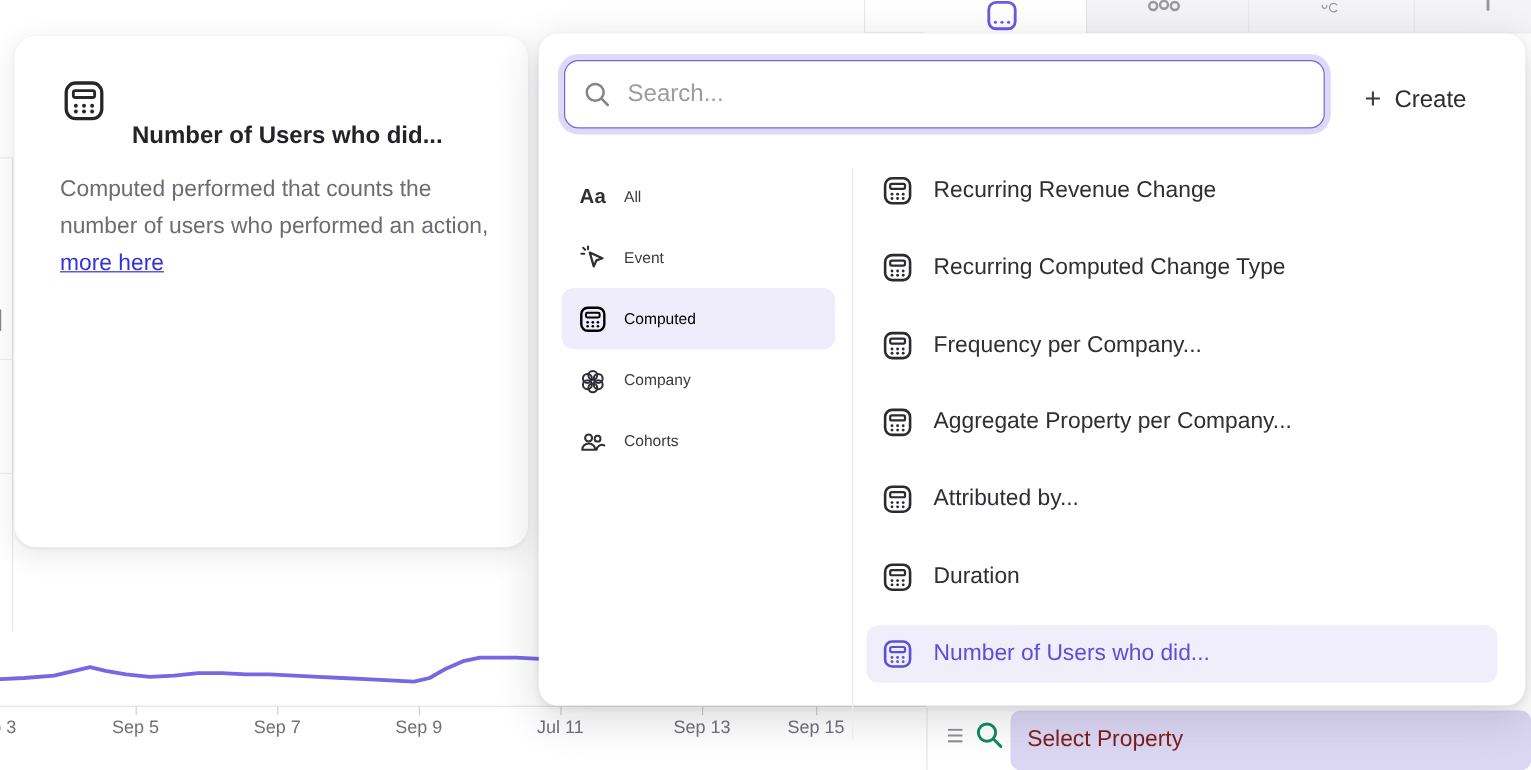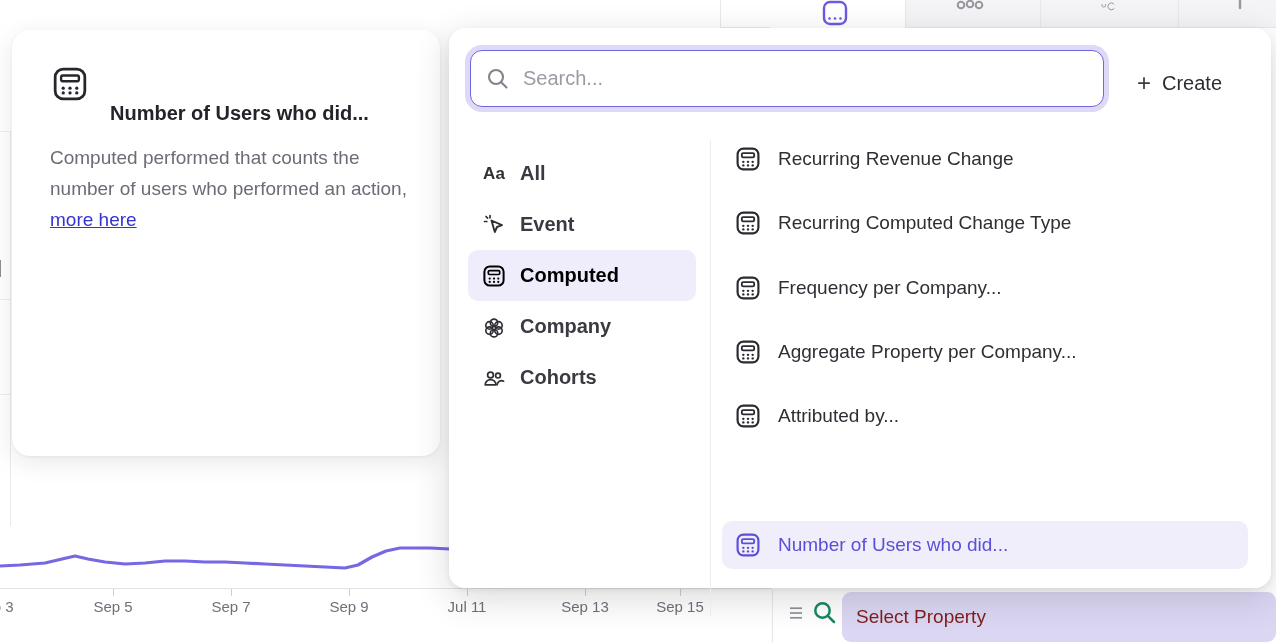--- a/index.html
+++ b/index.html
@@ -48,25 +48,25 @@
   .search-wrap { position:absolute; left:21px; top:22px; width:634px; height:57px; background:#fff;
     border:1.6px solid #7066de; border-radius:12px; box-shadow:0 0 0 5px #ddd9f6;
     display:flex; align-items:center; padding:0 15px; gap:13px; }
   .search-wrap input { border:none; outline:none; flex:1; font-size:20px; color:#33333a;
     font-family:"Liberation Sans","DejaVu Sans",sans-serif; background:transparent; }
   .search-wrap input::placeholder { color:#9b9ba4; }
   .create-btn { position:absolute; left:688px; top:40px; height:30px; display:flex; align-items:center; gap:11px; cursor:pointer; }
   .create-btn .plus { font-size:24px; font-weight:400; color:#3b3b42; line-height:1; }
   .create-btn .lbl { font-size:20px; font-weight:500; color:#2c2c33; }
 
-  .cat-col { position:absolute; left:19px; top:120px; width:228px; }
+  .cat-col { position:absolute; left:19px; top:110px; width:228px; }
   .cat-row { height:51px; display:flex; align-items:center; padding-left:14px; gap:14px;
     border-radius:10px; color:#3a3a42; cursor:pointer; }
   .cat-row .cic { width:24px; height:24px; display:flex; align-items:center; justify-content:center; color:#2f2f36; }
-  .cat-row .clbl { font-size:20px; font-weight:700; white-space:nowrap; }
+  .cat-row .clbl { font-size:13px; font-weight:400; white-space:nowrap; }
   .cat-row.selected { background:#efedfb; }
   .cat-row.selected .clbl, .cat-row.selected .cic { color:#000000; }
   .aa { font-size:17px; font-weight:600; letter-spacing:.2px; }
 
   .v-divider { position:absolute; left:261px; top:112px; width:1px; height:476px; background:#ececef; }
 
   .prop-list { position:absolute; left:273px; top:0; width:526px; height:496px; }
   .prop-row { position:absolute; left:0; width:526px; height:48px; display:flex; align-items:center;
     padding-left:13px; gap:17px; border-radius:10px; color:#2b2b31; cursor:pointer; }
   .prop-row .plbl { font-size:19px; font-weight:500; color:#2e2e35; white-space:nowrap; }
@@ -314,20 +314,35 @@
               <circle cx="12" cy="14.6" r="1.1" fill="currentColor"></circle>
               <circle cx="16.3" cy="14.6" r="1.1" fill="currentColor"></circle>
               <circle cx="7.7" cy="17.9" r="1.1" fill="currentColor"></circle>
               <circle cx="12" cy="17.9" r="1.1" fill="currentColor"></circle>
               <circle cx="16.3" cy="17.9" r="1.1" fill="currentColor"></circle>
             </svg>
           </span>
         <span class="plbl">Attributed by...</span>
       </div>
 
+      <div class="prop-row" style="top:429px">
+        <span class="pic">
+            <svg width="26" height="26" viewBox="0 0 24 24">
+              <rect x="2.4" y="2.4" width="19.2" height="19.2" rx="5.4" fill="none" stroke="currentColor" stroke-width="2"></rect>
+              <rect x="6.3" y="6.6" width="11.4" height="3.9" rx="1.2" fill="none" stroke="currentColor" stroke-width="1.7"></rect>
+              <circle cx="7.7" cy="14.6" r="1.1" fill="currentColor"></circle>
+              <circle cx="12" cy="14.6" r="1.1" fill="currentColor"></circle>
+              <circle cx="16.3" cy="14.6" r="1.1" fill="currentColor"></circle>
+              <circle cx="7.7" cy="17.9" r="1.1" fill="currentColor"></circle>
+              <circle cx="12" cy="17.9" r="1.1" fill="currentColor"></circle>
+              <circle cx="16.3" cy="17.9" r="1.1" fill="currentColor"></circle>
+            </svg>
+          </span>
+        <span class="plbl">Duration</span>
+      </div>
 
       <div class="prop-row selected" style="top:493px">
         <span class="pic">
             <svg width="26" height="26" viewBox="0 0 24 24">
               <rect x="2.4" y="2.4" width="19.2" height="19.2" rx="5.4" fill="none" stroke="currentColor" stroke-width="2"></rect>
               <rect x="6.3" y="6.6" width="11.4" height="3.9" rx="1.2" fill="none" stroke="currentColor" stroke-width="1.7"></rect>
               <circle cx="7.7" cy="14.6" r="1.1" fill="currentColor"></circle>
               <circle cx="12" cy="14.6" r="1.1" fill="currentColor"></circle>
               <circle cx="16.3" cy="14.6" r="1.1" fill="currentColor"></circle>
               <circle cx="7.7" cy="17.9" r="1.1" fill="currentColor"></circle>

